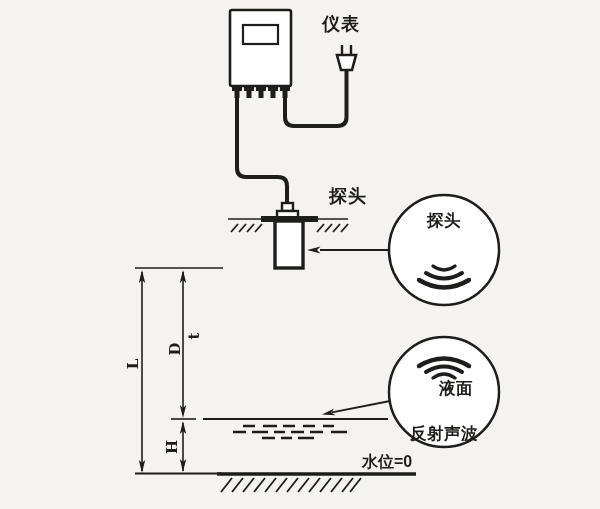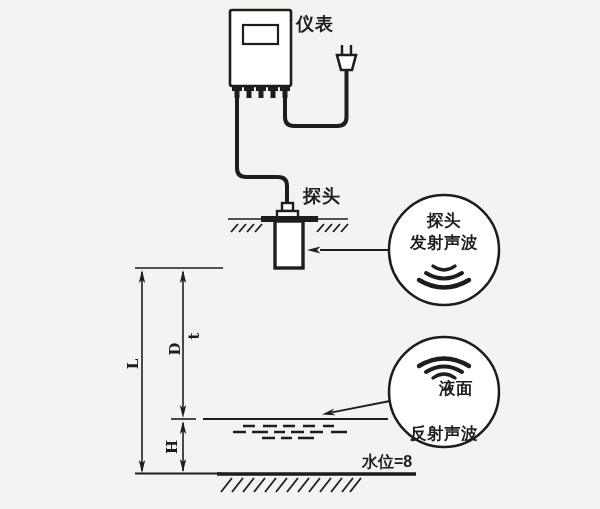--- a/index.html
+++ b/index.html
@@ -7,21 +7,21 @@
     position:relative;width:600px;height:509px;overflow:hidden;
     background:#f4f3f1;
     font-family:"Liberation Sans",sans-serif;
     color:#1d1d1b;
   }
   .stage svg{position:absolute;left:0;top:0;}
   .lbl{
     position:absolute;transform:translate(-50%,-50%);
     white-space:nowrap;font-weight:600;color:#1d1d1b;
   }
-  .lbl.big{font-size:18px;letter-spacing:1px;}
+  .lbl.big{font-size:18px;letter-spacing:1px;margin-left:26px;}
   .lbl.circle-text{font-size:16.5px;letter-spacing:0.5px;}
   .lbl.baseline{font-size:16px;font-weight:700;}
   .lbl.dim{
     font-family:"DejaVu Serif",serif;font-weight:700;font-size:15px;
     transform:translate(-50%,-50%) rotate(-90deg);
   }
 </style>
 </head>
 <body>
 
@@ -143,24 +143,23 @@
         <path d="M433,378 Q444,370 455,378" stroke-width="3.4"></path>
       </g>
     </g>
   </svg>
 
   <div class="lbl big" style="left:315px;top:24px">仪表</div>
 
   <div class="lbl big" style="left:322px;top:196px">探头</div>
 
   <div class="lbl circle-text" style="left:444px;top:221px">探头</div>
-  <div class="lbl circle-text" style="left:444px;top:243px">发射声波</div>
 
   <div class="lbl circle-text" style="left:456px;top:389px">液面</div>
   <div class="lbl circle-text" style="left:444px;top:434px">反射声波</div>
 
-  <div class="lbl baseline" style="left:387px;top:462px">水位=8</div>
+  <div class="lbl baseline" style="left:387px;top:462px">水位=0</div>
 
   <div class="lbl dim" style="left:133px;top:364px">L</div>
   <div class="lbl dim" style="left:175px;top:349px">D</div>
   <div class="lbl dim" style="left:194px;top:336px">t</div>
   <div class="lbl dim" style="left:172px;top:447px">H</div>
 </div>
 
 </body></html>

